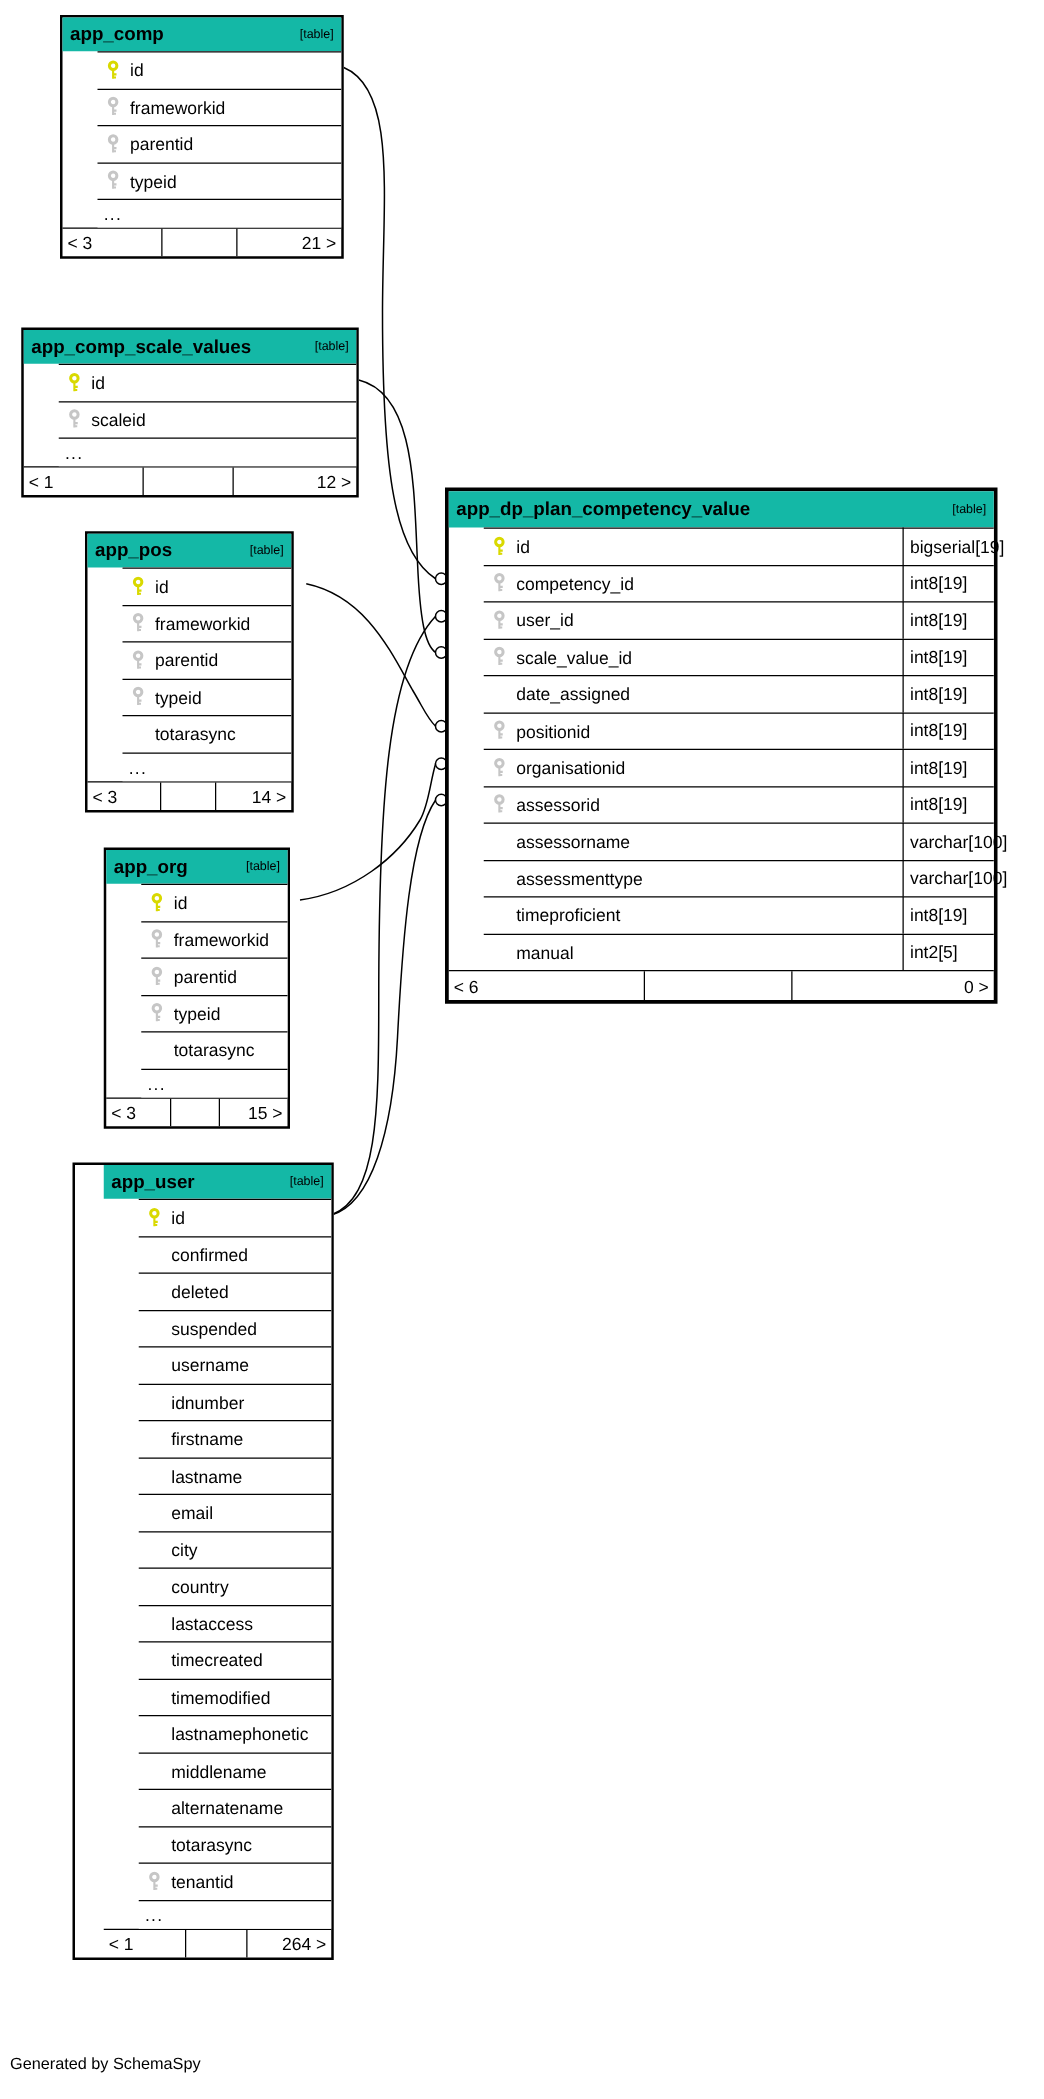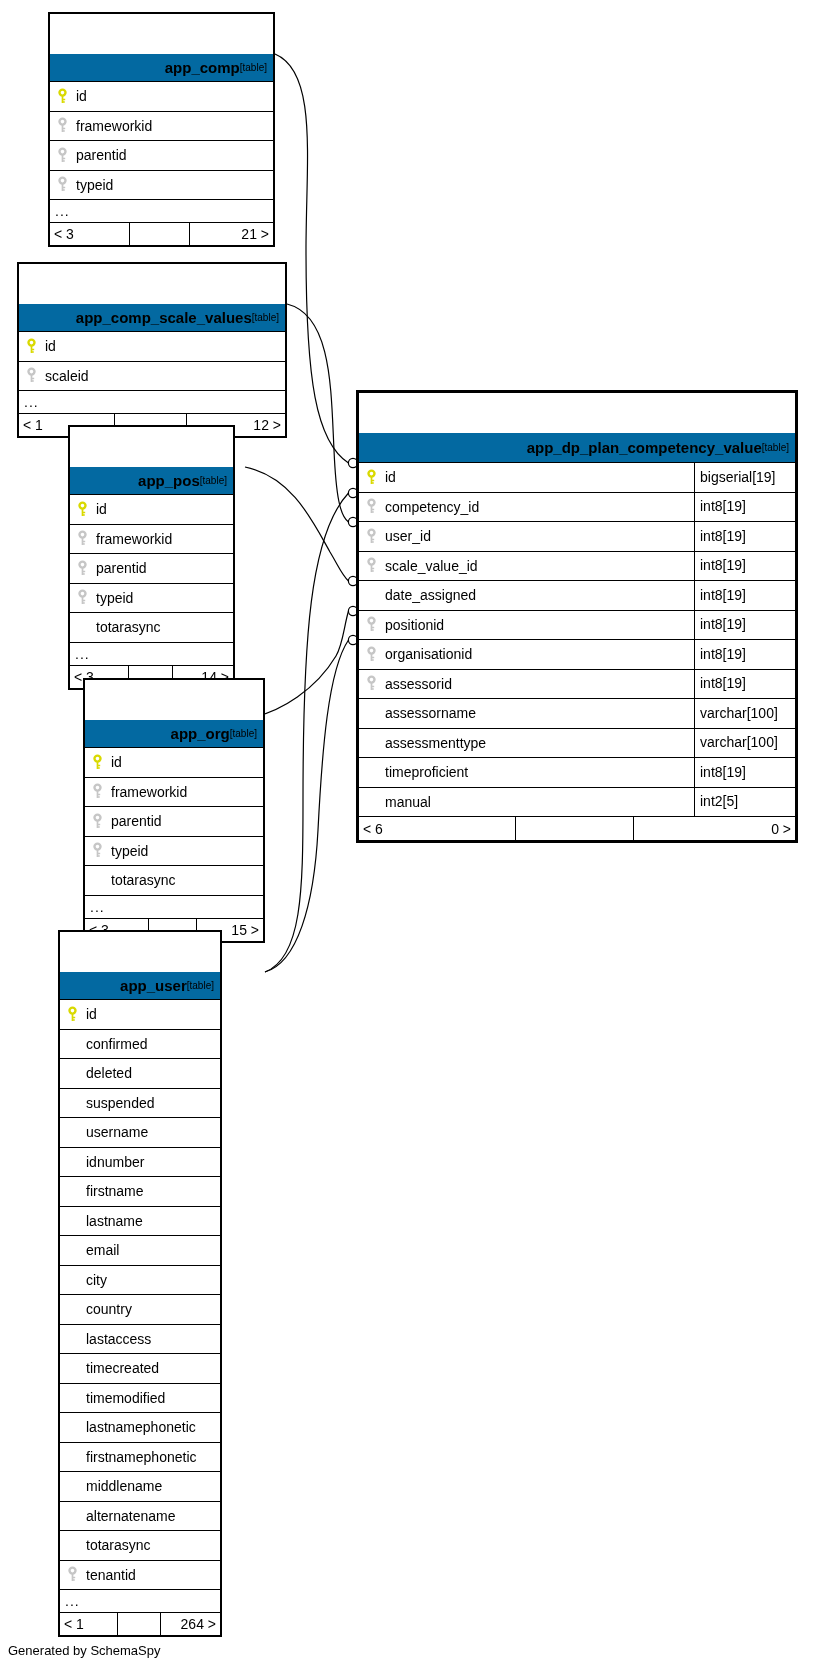--- a/index.html
+++ b/index.html
@@ -14,31 +14,32 @@
   .rel-arrow{fill:#000;stroke:none;}
 
   .db-table{
     position:absolute;z-index:1;background:#fff;
     border:2px solid #000;box-sizing:border-box;
     font-size:14px;
   }
   .db-table.main{border-width:3px;}
 
   .tbl-header{
-    height:27px;display:flex;align-items:center;justify-content:flex-end;
-    background:#0369a1;padding:0 6px;box-sizing:border-box;margin-top:40px;
+    height:27px;display:flex;align-items:center;justify-content:space-between;
+    background:#14b8a6;padding:0 6px;box-sizing:border-box;
   }
   .db-table.main .tbl-header{height:29px;}
   .tbl-name{font-weight:bold;font-size:15px;}
   .tbl-tag{font-size:10px;}
 
   .tbl-row{
     position:relative;display:flex;align-items:center;
     height:29.5px;border-top:1px solid #000;background:#fff;
     box-sizing:border-box;
+    margin-left:28px;
   }
   .tbl-row.ellipsis{height:23px;}
   .tbl-row.ellipsis .col-label{padding-left:5px;letter-spacing:1px;}
 
   .key-slot{
     width:24px;flex:0 0 24px;display:flex;align-items:center;justify-content:center;
   }
   .key-icon{visibility:hidden;display:block;}
   .key-pk .key-icon{visibility:visible;stroke:#d9d900;}
   .key-fk .key-icon{visibility:visible;stroke:#c6c6c6;}
@@ -267,21 +268,21 @@
 
   </div>
       </div>
     <div class="tbl-footer">
       <span class="f-left">&lt; 3</span>
       <span class="f-mid"></span>
       <span class="f-right">14 &gt;</span>
     </div>
   </div>
 
-  <div class="db-table" style="left:83px;top:678px;width:182px;">
+  <div class="db-table" style="left:83px;top:678px;width:149px;">
     <div class="tbl-header">
       <span class="tbl-name">app_org</span>
       <span class="tbl-tag">[table]</span>
     </div>
     <div class="tbl-rows">
         <div class="tbl-row key-pk">
     <span class="key-slot">
       <svg class="key-icon" viewBox="0 0 11 17" width="11" height="17" aria-hidden="true">
         <circle cx="5.5" cy="4.6" r="3" fill="none" stroke-width="2.4"></circle>
         <path d="M5.5 7.8 L5.5 15 M5.5 11.5 L8.2 11.5 M5.5 14 L7.8 14" stroke-width="1.7" fill="none"></path>
@@ -336,21 +337,21 @@
 
   </div>
       </div>
     <div class="tbl-footer">
       <span class="f-left">&lt; 3</span>
       <span class="f-mid"></span>
       <span class="f-right">15 &gt;</span>
     </div>
   </div>
 
-  <div class="db-table" style="left:58px;top:930px;width:164px;">
+  <div class="db-table" style="left:58px;top:930px;width:209px;padding-left:23px;">
     <div class="tbl-header">
       <span class="tbl-name">app_user</span>
       <span class="tbl-tag">[table]</span>
     </div>
     <div class="tbl-rows">
         <div class="tbl-row key-pk">
     <span class="key-slot">
       <svg class="key-icon" viewBox="0 0 11 17" width="11" height="17" aria-hidden="true">
         <circle cx="5.5" cy="4.6" r="3" fill="none" stroke-width="2.4"></circle>
         <path d="M5.5 7.8 L5.5 15 M5.5 11.5 L8.2 11.5 M5.5 14 L7.8 14" stroke-width="1.7" fill="none"></path>
@@ -490,30 +491,20 @@
 
   </div>
         <div class="tbl-row">
     <span class="key-slot">
       <svg class="key-icon" viewBox="0 0 11 17" width="11" height="17" aria-hidden="true">
         <circle cx="5.5" cy="4.6" r="3" fill="none" stroke-width="2.4"></circle>
         <path d="M5.5 7.8 L5.5 15 M5.5 11.5 L8.2 11.5 M5.5 14 L7.8 14" stroke-width="1.7" fill="none"></path>
       </svg>
     </span>
     <span class="col-label">lastnamephonetic</span>
-
-  </div>
-        <div class="tbl-row">
-    <span class="key-slot">
-      <svg class="key-icon" viewBox="0 0 11 17" width="11" height="17" aria-hidden="true">
-        <circle cx="5.5" cy="4.6" r="3" fill="none" stroke-width="2.4"></circle>
-        <path d="M5.5 7.8 L5.5 15 M5.5 11.5 L8.2 11.5 M5.5 14 L7.8 14" stroke-width="1.7" fill="none"></path>
-      </svg>
-    </span>
-    <span class="col-label">firstnamephonetic</span>
 
   </div>
         <div class="tbl-row">
     <span class="key-slot">
       <svg class="key-icon" viewBox="0 0 11 17" width="11" height="17" aria-hidden="true">
         <circle cx="5.5" cy="4.6" r="3" fill="none" stroke-width="2.4"></circle>
         <path d="M5.5 7.8 L5.5 15 M5.5 11.5 L8.2 11.5 M5.5 14 L7.8 14" stroke-width="1.7" fill="none"></path>
       </svg>
     </span>
     <span class="col-label">middlename</span>

